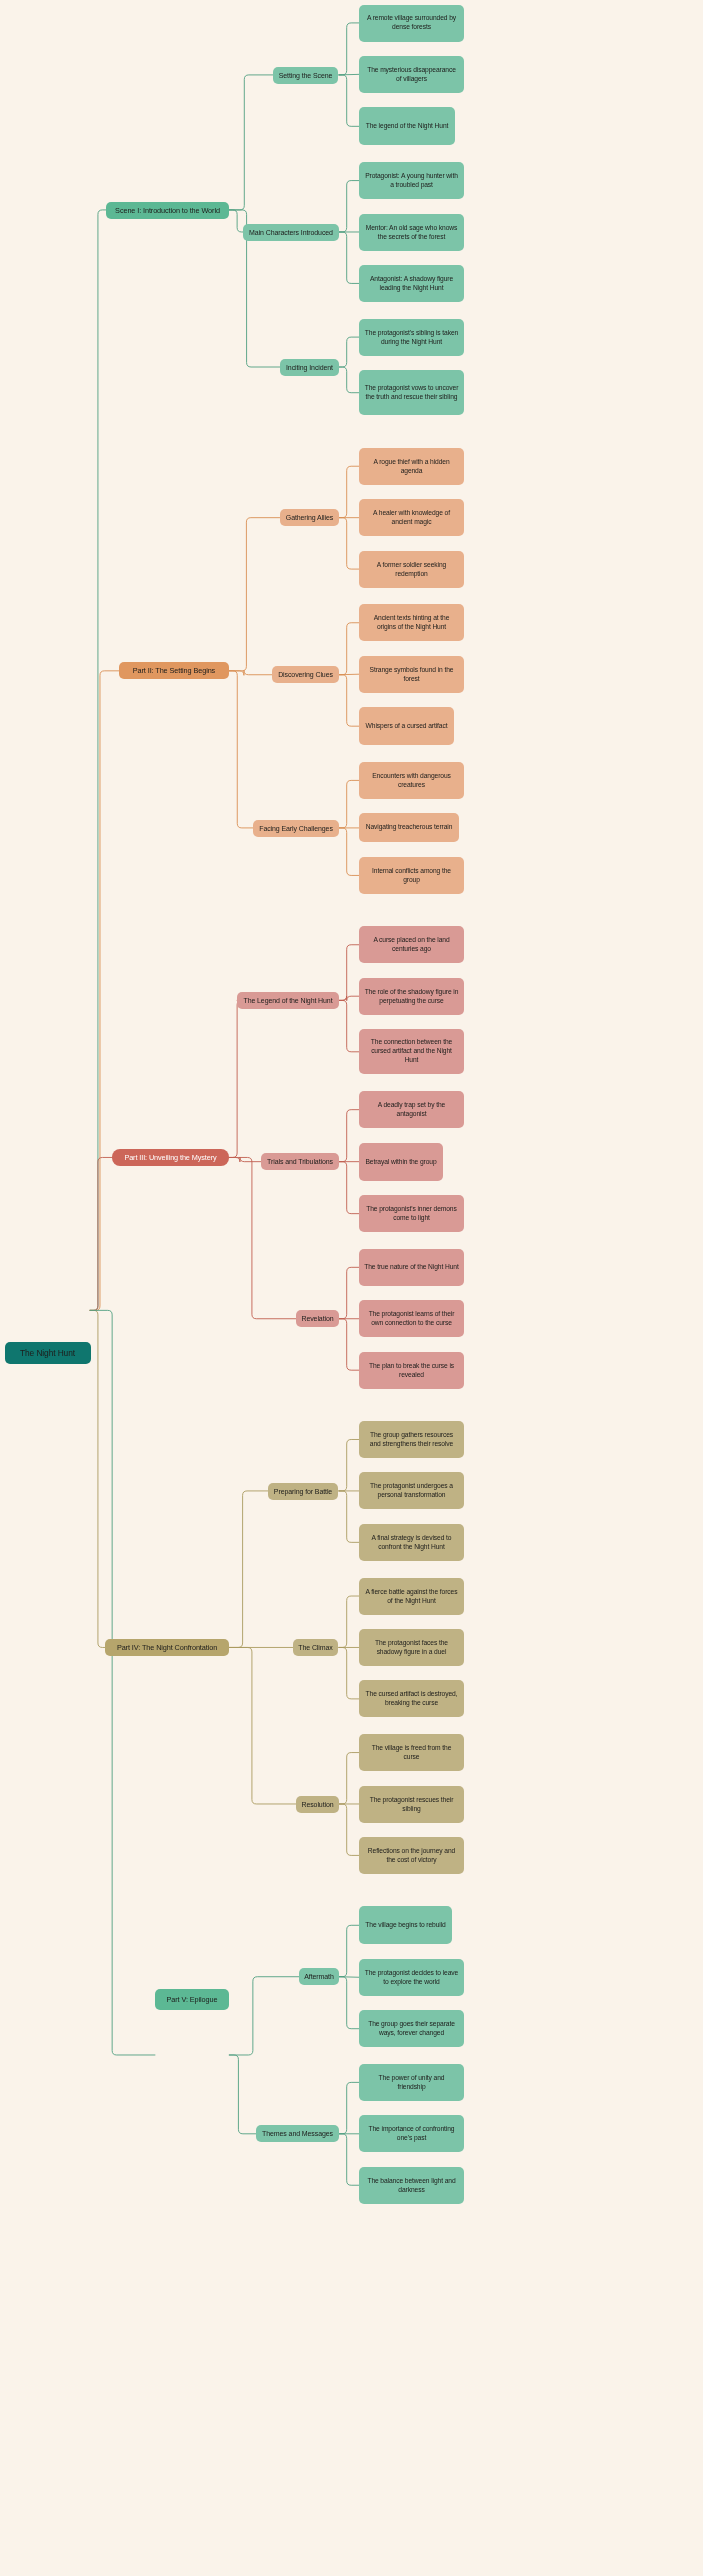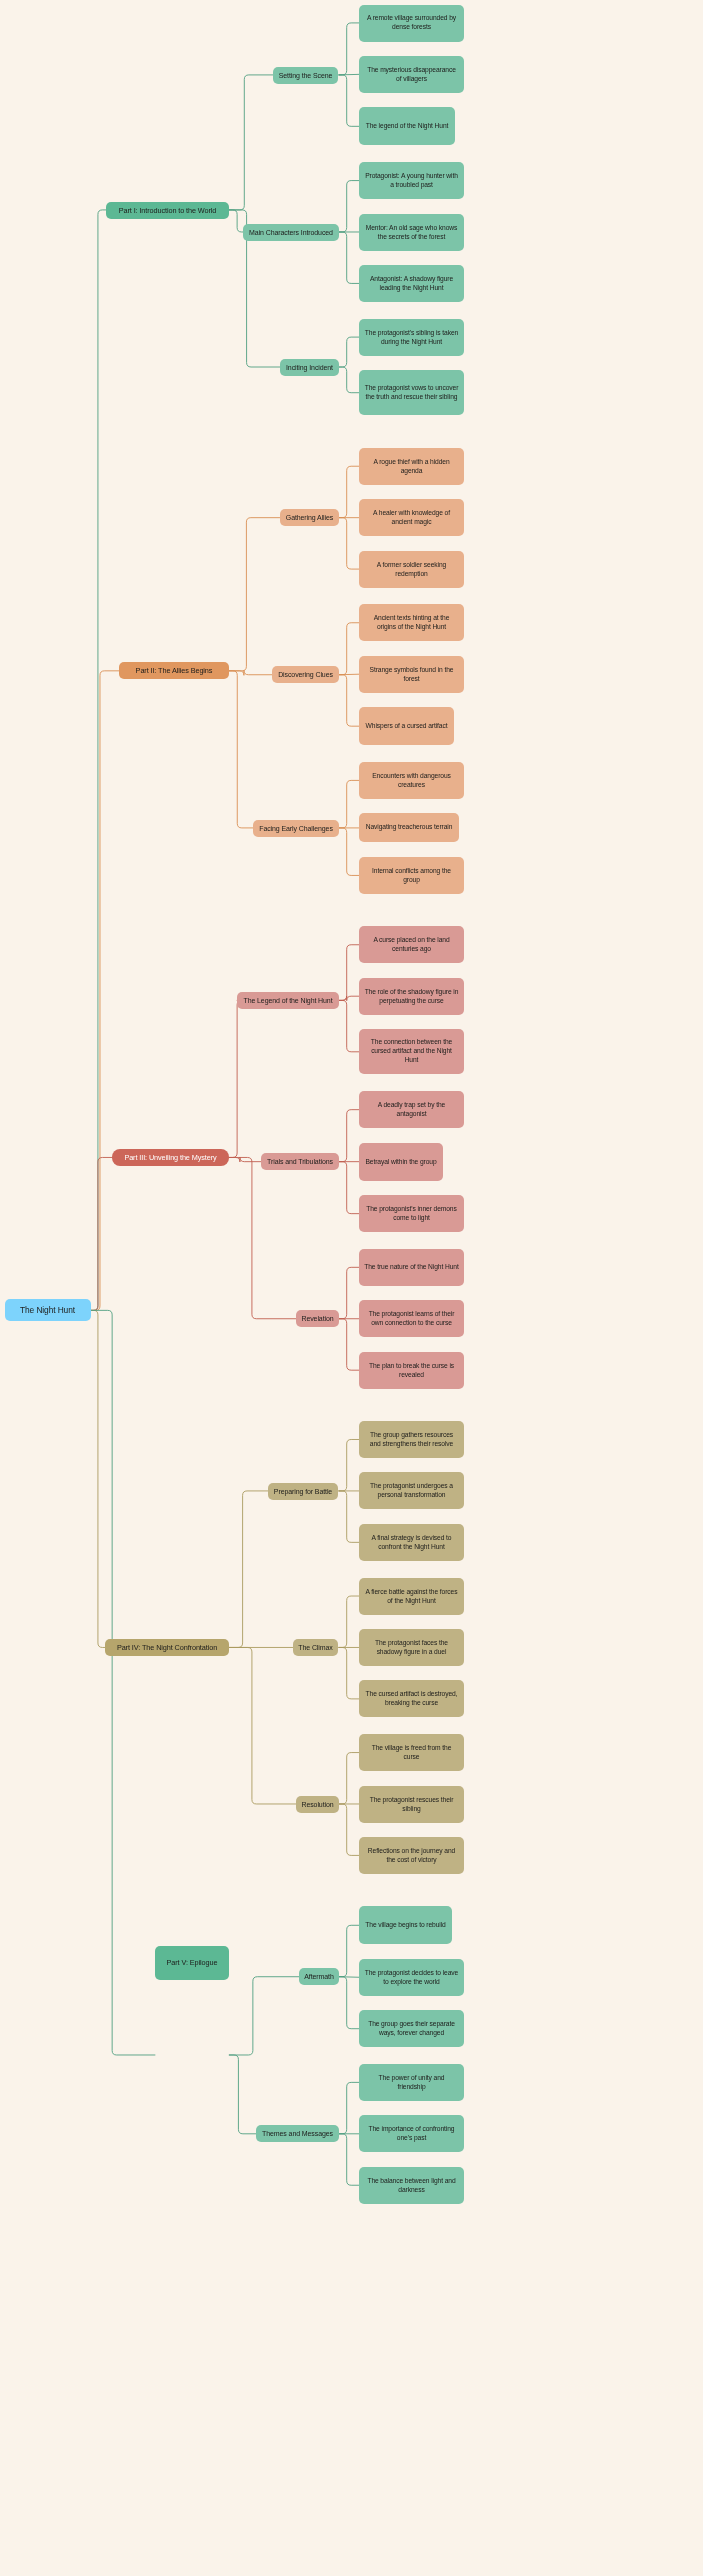--- a/index.html
+++ b/index.html
@@ -37,22 +37,23 @@
     padding: 2.2px 5px;
     line-height: 1.32;
     color: #1d1d1b;
     letter-spacing: -0.1px;
     word-break: normal;
     overflow-wrap: break-word;
     z-index: 2;
   }
   
   .n-root {
-    background: #7dd3fc;
+    background: #0f766e;
     font-size: 8.4px;
+    margin-top: 43px;
   }
   .n-b1   { background: #5cb894; font-size: 7.3px; }
   .n-b1w  { color: #ffffff; border-radius: 8px; }
   .n-b2   { background: #e0975f; font-size: 7.3px; }
   .n-b3   { background: #cc6659; font-size: 7.3px; color: #ffffff; }
   .n-b4   { background: #b6a56c; font-size: 7.3px; }
   .n-b5   { background: #5cb894; font-size: 7.3px; }
 
   .s-green  { background: #7cc4a8; font-size: 7px; }
   .s-orange { background: #e8b08c; font-size: 7px; }
@@ -135,34 +136,34 @@
       <div class="node l-green" style="left: 359px; top: 56px; width: 105px; height: 37px;">The mysterious disappearance of villagers</div>
       <div class="node l-green" style="left: 359px; top: 107px; width: 96px; height: 38px;">The legend of the Night Hunt</div>
       <div class="node s-green" style="left: 273px; top: 67px; width: 65px; height: 17px;">Setting the Scene</div>
       <div class="node l-green" style="left: 359px; top: 162px; width: 105px; height: 37px;">Protagonist: A young hunter with a troubled past</div>
       <div class="node l-green" style="left: 359px; top: 214px; width: 105px; height: 37px;">Mentor: An old sage who knows the secrets of the forest</div>
       <div class="node l-green" style="left: 359px; top: 265px; width: 105px; height: 37px;">Antagonist: A shadowy figure leading the Night Hunt</div>
       <div class="node s-green" style="left: 243px; top: 224px; width: 96px; height: 17px;">Main Characters Introduced</div>
       <div class="node l-green" style="left: 359px; top: 319px; width: 105px; height: 37px;">The protagonist's sibling is taken during the Night Hunt</div>
       <div class="node l-green" style="left: 359px; top: 370px; width: 105px; height: 45px;">The protagonist vows to uncover the truth and rescue their sibling</div>
       <div class="node s-green" style="left: 280px; top: 359px; width: 59px; height: 17px;">Inciting Incident</div>
-      <div class="node n-b1" style="left: 106px; top: 202px; width: 123px; height: 17px;">Part I: Introduction to the World</div>
+      <div class="node n-b1" style="left: 106px; top: 202px; width: 123px; height: 17px;">Scene I: Introduction to the World</div>
       <div class="node l-orange" style="left: 359px; top: 448px; width: 105px; height: 37px;">A rogue thief with a hidden agenda</div>
       <div class="node l-orange" style="left: 359px; top: 499px; width: 105px; height: 37px;">A healer with knowledge of ancient magic</div>
       <div class="node l-orange" style="left: 359px; top: 551px; width: 105px; height: 37px;">A former soldier seeking redemption</div>
       <div class="node s-orange" style="left: 280px; top: 509px; width: 59px; height: 17px;">Gathering Allies</div>
       <div class="node l-orange" style="left: 359px; top: 604px; width: 105px; height: 37px;">Ancient texts hinting at the origins of the Night Hunt</div>
       <div class="node l-orange" style="left: 359px; top: 656px; width: 105px; height: 37px;">Strange symbols found in the forest</div>
       <div class="node l-orange" style="left: 359px; top: 707px; width: 95px; height: 38px;">Whispers of a cursed artifact</div>
       <div class="node s-orange" style="left: 272px; top: 666px; width: 67px; height: 17px;">Discovering Clues</div>
       <div class="node l-orange" style="left: 359px; top: 762px; width: 105px; height: 37px;">Encounters with dangerous creatures</div>
       <div class="node l-orange" style="left: 359px; top: 813px; width: 100px; height: 29px;">Navigating treacherous terrain</div>
       <div class="node l-orange" style="left: 359px; top: 857px; width: 105px; height: 37px;">Internal conflicts among the group</div>
       <div class="node s-orange" style="left: 253px; top: 820px; width: 86px; height: 17px;">Facing Early Challenges</div>
-      <div class="node n-b2" style="left: 119px; top: 662px; width: 110px; height: 17px;">Part II: The Allies Begins</div>
+      <div class="node n-b2" style="left: 119px; top: 662px; width: 110px; height: 17px;">Part II: The Setting Begins</div>
       <div class="node l-red" style="left: 359px; top: 926px; width: 105px; height: 37px;">A curse placed on the land centuries ago</div>
       <div class="node l-red" style="left: 359px; top: 978px; width: 105px; height: 37px;">The role of the shadowy figure in perpetuating the curse</div>
       <div class="node l-red" style="left: 359px; top: 1029px; width: 105px; height: 45px;">The connection between the cursed artifact and the Night Hunt</div>
       <div class="node s-red" style="left: 237px; top: 992px; width: 102px; height: 17px;">The Legend of the Night Hunt</div>
       <div class="node l-red" style="left: 359px; top: 1091px; width: 105px; height: 37px;">A deadly trap set by the antagonist</div>
       <div class="node l-red" style="left: 359px; top: 1143px; width: 84px; height: 38px;">Betrayal within the group</div>
       <div class="node l-red" style="left: 359px; top: 1195px; width: 105px; height: 37px;">The protagonist's inner demons come to light</div>
       <div class="node s-red" style="left: 261px; top: 1153px; width: 78px; height: 17px;">Trials and Tribulations</div>
       <div class="node l-red" style="left: 359px; top: 1249px; width: 105px; height: 37px;">The true nature of the Night Hunt</div>
       <div class="node l-red" style="left: 359px; top: 1300px; width: 105px; height: 37px;">The protagonist learns of their own connection to the curse</div>
@@ -183,17 +184,17 @@
       <div class="node s-olive" style="left: 296px; top: 1796px; width: 43px; height: 17px;">Resolution</div>
       <div class="node n-b4" style="left: 105px; top: 1639px; width: 124px; height: 17px;">Part IV: The Night Confrontation</div>
       <div class="node l-green" style="left: 359px; top: 1906px; width: 93px; height: 38px;">The village begins to rebuild</div>
       <div class="node l-green" style="left: 359px; top: 1959px; width: 105px; height: 37px;">The protagonist decides to leave to explore the world</div>
       <div class="node l-green" style="left: 359px; top: 2010px; width: 105px; height: 37px;">The group goes their separate ways, forever changed</div>
       <div class="node s-green" style="left: 299px; top: 1968px; width: 40px; height: 17px;">Aftermath</div>
       <div class="node l-green" style="left: 359px; top: 2064px; width: 105px; height: 37px;">The power of unity and friendship</div>
       <div class="node l-green" style="left: 359px; top: 2115px; width: 105px; height: 37px;">The importance of confronting one's past</div>
       <div class="node l-green" style="left: 359px; top: 2167px; width: 105px; height: 37px;">The balance between light and darkness</div>
       <div class="node s-green" style="left: 256px; top: 2125px; width: 83px; height: 17px;">Themes and Messages</div>
-      <div class="node n-b5" style="left: 155px; top: 1946px; width: 74px; height: 34px;">Part V: Epilogue</div>
+      <div class="node n-b5" style="left: 155px; top: 1989px; width: 74px; height: 21px;">Part V: Epilogue</div>
       <div class="node n-root" style="left: 4.5px; top: 1299px; width: 86px; height: 22.4px;">The Night Hunt</div>
     </div>
 </div>
 
 
 </body></html>

